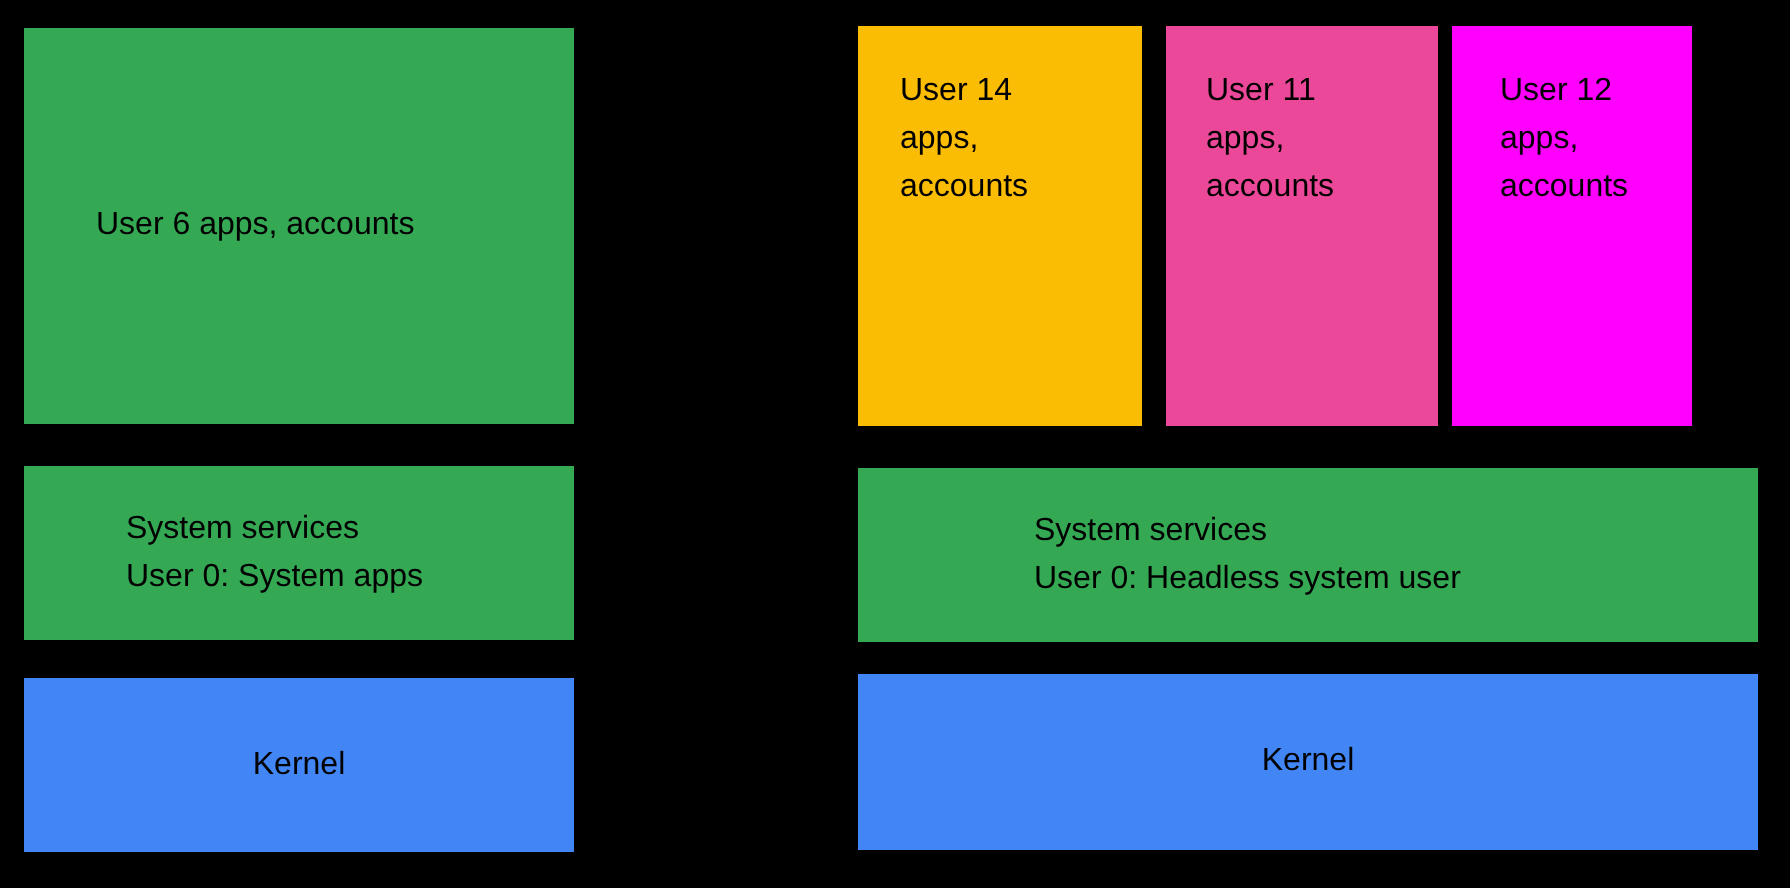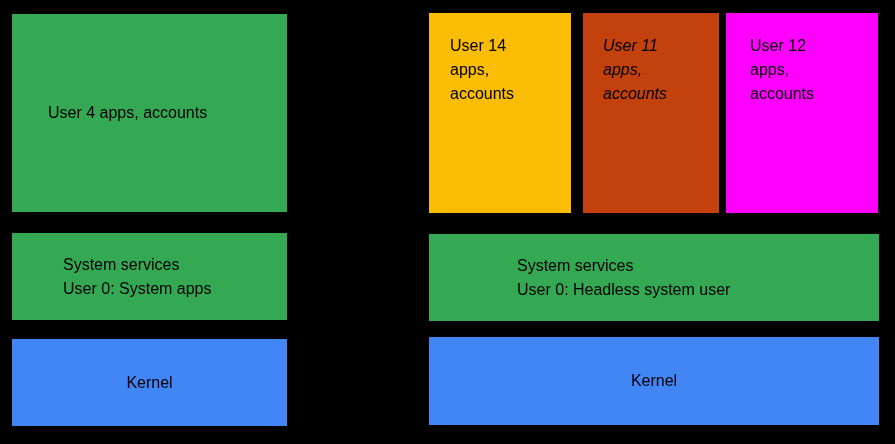--- a/index.html
+++ b/index.html
@@ -27,35 +27,35 @@
                       display: flex; align-items: center; padding-left: 36px; }
   .box-sys-left     { left: 12px;  top: 233px; width: 275px; height: 87px;
                       display: flex; align-items: center; padding-left: 51px; }
   .box-kernel-left  { left: 12px;  top: 339px; width: 275px; height: 87px;
                       display: flex; align-items: center; justify-content: center; }
   
   .box-user10       { left: 429px; top: 13px;  width: 142px; height: 200px;
                       padding: 21px 8px 0 21px; }
   .box-user11       { left: 583px; top: 13px;  width: 136px; height: 200px;
                       padding: 21px 8px 0 20px; }
-  .box-user12       { left: 726px; top: 13px;  width: 152px; height: 200px;
+  .box-user12       { left: 726px; top: 13px;  width: 120px; height: 200px;
                       padding: 21px 8px 0 24px; }
   .box-sys-right    { left: 429px; top: 234px; width: 450px; height: 87px;
                       display: flex; align-items: center; padding-left: 88px; }
   .box-kernel-right { left: 429px; top: 337px; width: 450px; height: 88px;
                       display: flex; align-items: center; justify-content: center; }
   .txt-block { text-align: left; }
 </style>
 </head>
 <body>
 
 <div class="stage">
 
   <div class="box box-user0" style="background: rgb(52, 168, 83);">
-    <div class="txt-block">User 4 apps, accounts</div>
+    <div class="txt-block">User 6 apps, accounts</div>
   </div>
 
   <div class="box box-sys-left" style="background: rgb(52, 168, 83);">
     <div class="txt-block">
       <div>System services</div>
       <div>User 0: System apps</div>
     </div>
   </div>
 
   <div class="box box-kernel-left" style="background: rgb(66, 133, 244);">
@@ -63,21 +63,21 @@
   </div>
 
   <div class="box box-user10" style="background: rgb(251, 188, 4);">
     <div class="txt-block">
       <div>User 14</div>
       <div>apps,</div>
       <div>accounts</div>
     </div>
   </div>
 
-  <div class="box box-user11" style="background: #c2410c; font-style: italic;">
+  <div class="box box-user11" style="background: #ec4899;">
     <div class="txt-block">
       <div>User 11</div>
       <div>apps,</div>
       <div>accounts</div>
     </div>
   </div>
 
   <div class="box box-user12" style="background: rgb(255, 0, 255);">
     <div class="txt-block">
       <div>User 12</div>

